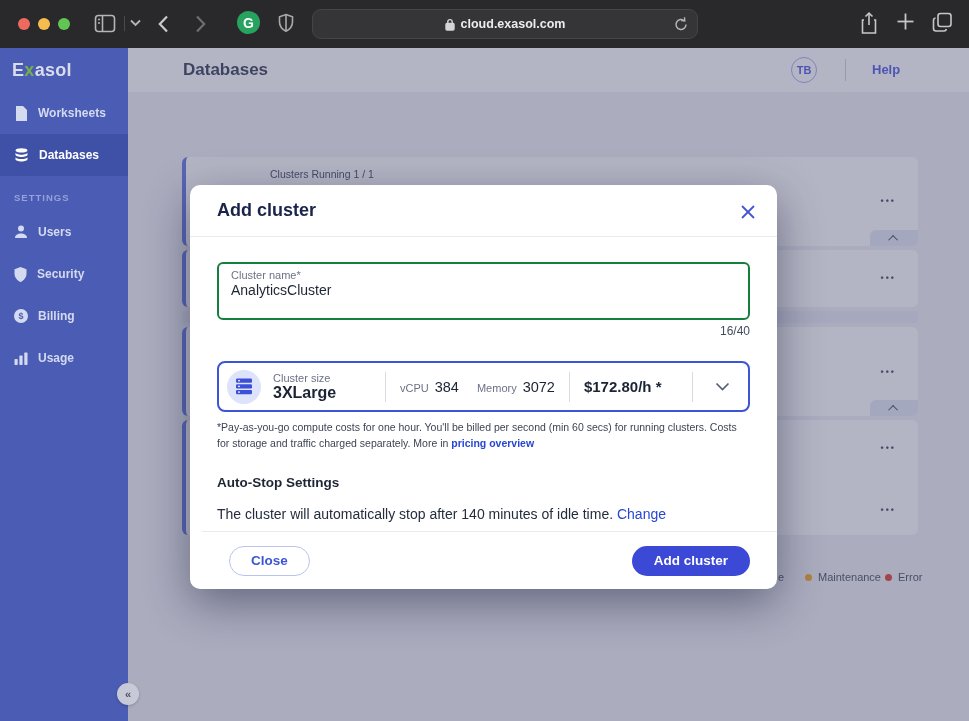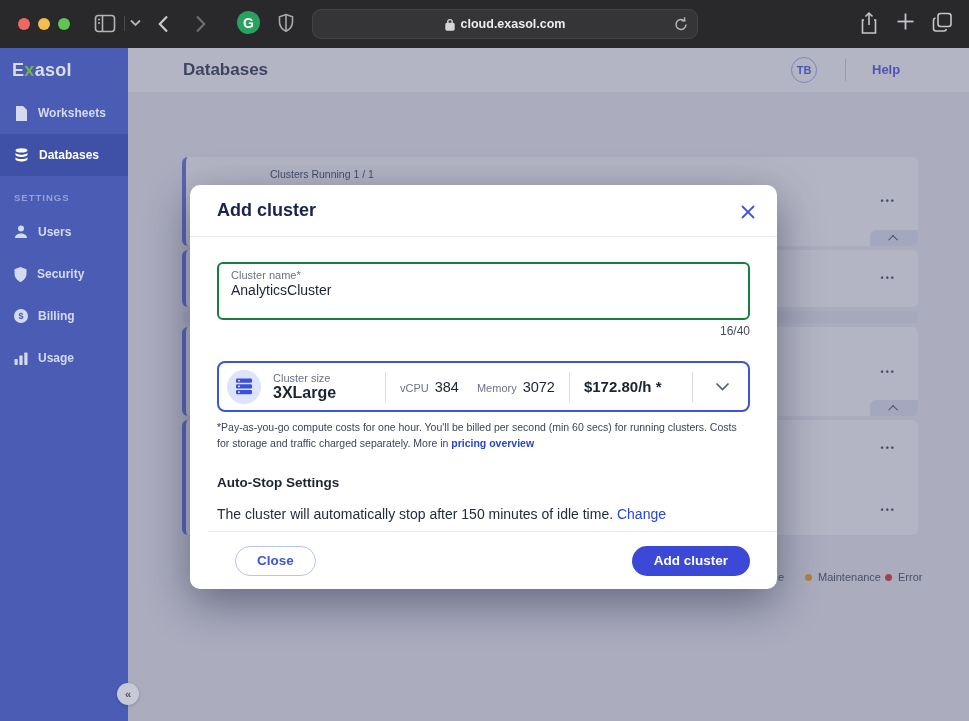--- a/index.html
+++ b/index.html
@@ -104,21 +104,21 @@
   .spec-value { font-size:14.5px; font-weight:500; color:#1b2433; }
   .price { font-size:15px; font-weight:700; color:#1b2433; white-space:nowrap; }
   .sel-chev { margin:0 6px 0 8px; color:#555f76; display:flex; }
 
   .fineprint { margin:7px 27px 0; font-size:10.5px; line-height:1.55; color:#3d4456; }
   .link { color:#2746d3; font-weight:600; text-decoration:none; cursor:pointer; }
   .autostop-hd { margin:23px 27px 0; font-size:13.5px; font-weight:700; color:#1d2534; }
   .autostop-tx { margin:16px 27px 0; font-size:14px; color:#242d3e; }
   .autostop-tx .link { font-weight:400; }
 
-  .modal-ft { position:absolute; bottom:0; left:18px; right:0; height:58px; border-top:1px solid #e9eaee;
+  .modal-ft { position:absolute; bottom:0; left:12px; right:0; height:58px; border-top:1px solid #e9eaee;
     display:flex; align-items:center; justify-content:space-between; padding:0 27px; }
   .btn-close { height:30px; padding:0 21px; border-radius:16px; border:1px solid #b9c3f1; background:#ffffff;
     color:#3c55d4; font-size:13.5px; font-weight:600; font-family:"Liberation Sans", sans-serif; cursor:pointer; }
   .btn-submit { height:30px; padding:0 22px; border-radius:16px; border:none; background:#3c49d6;
     color:#ffffff; font-size:13.5px; font-weight:700; font-family:"Liberation Sans", sans-serif; cursor:pointer; }
 </style>
 </head>
 <body>
 
 <div id="page">
@@ -353,21 +353,21 @@
           <span class="sel-chev">
             <svg width="15" height="9" viewBox="0 0 15 9" fill="none" stroke="currentColor" stroke-width="1.7">
               <polyline points="1.5,1.5 7.5,7.5 13.5,1.5"></polyline>
             </svg>
           </span>
         </div>
 
         <p class="fineprint"><span>*Pay-as-you-go compute costs for one hour. You'll be billed per second (min 60 secs) for running clusters. Costs for storage and traffic charged separately. More in </span><a class="link">pricing overview</a></p>
 
         <h3 class="autostop-hd">Auto-Stop Settings</h3>
-        <p class="autostop-tx"><span>The cluster will automatically stop after 150 minutes of idle time. </span><a class="link">Change</a></p>
+        <p class="autostop-tx"><span>The cluster will automatically stop after 140 minutes of idle time. </span><a class="link">Change</a></p>
 
         <div class="modal-ft">
           <button class="btn-close">Close</button>
           <button class="btn-submit">Add cluster</button>
         </div>
       </div>
 
     </div>
   </div>
 </div>

